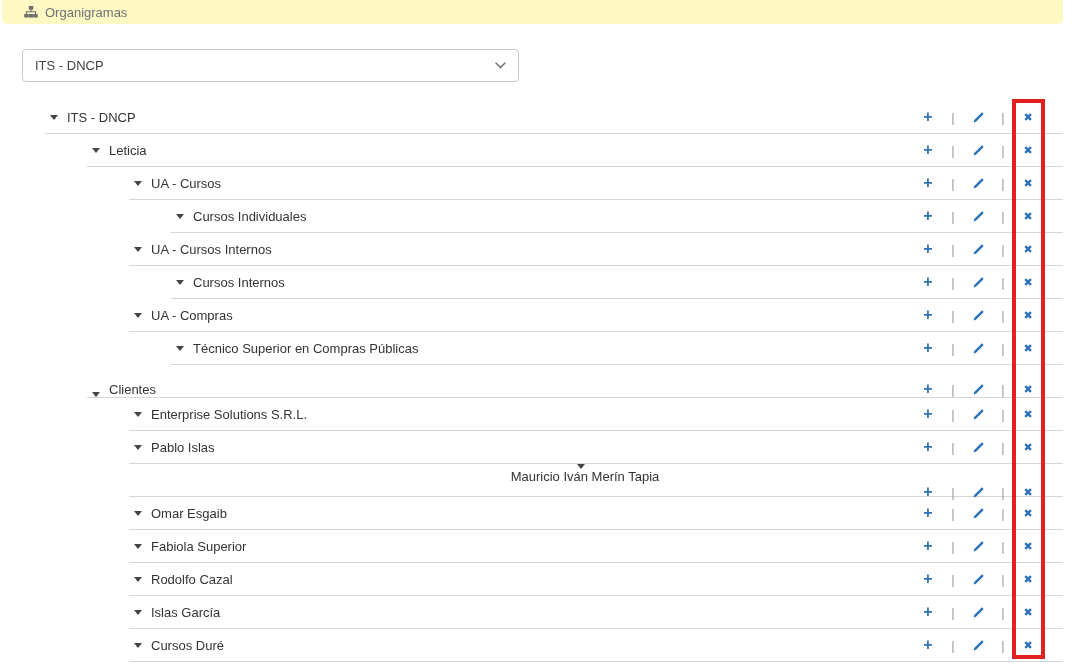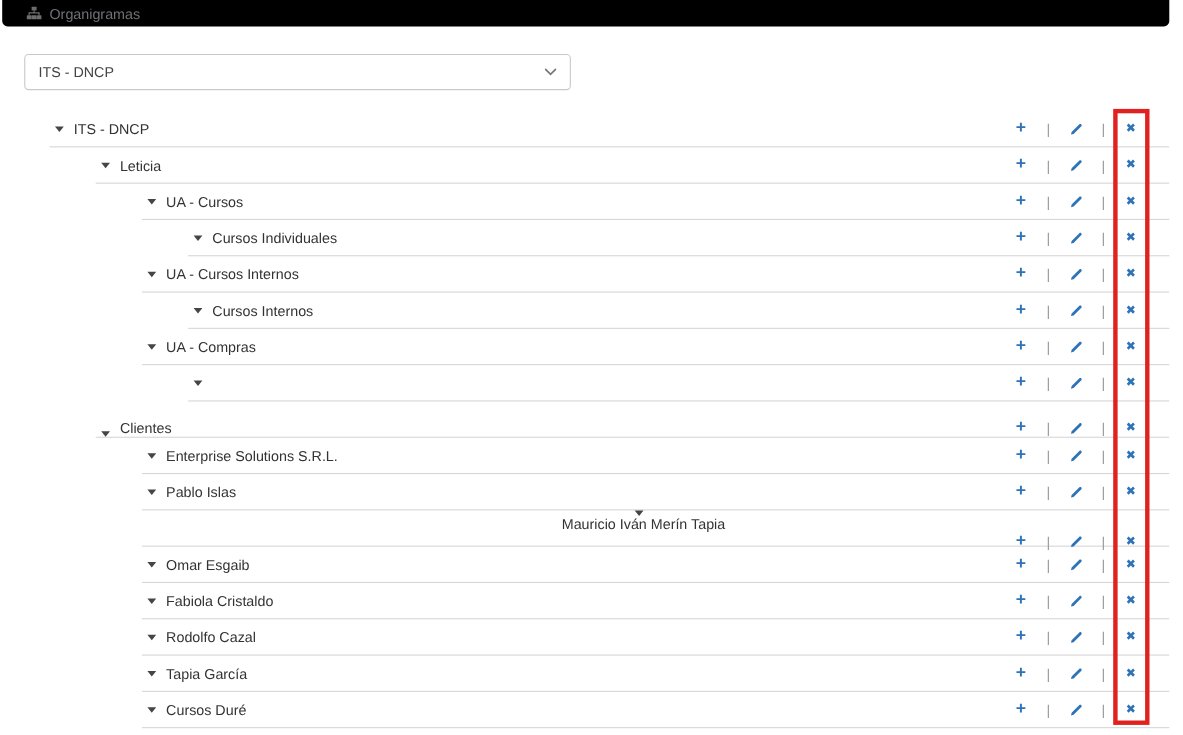--- a/index.html
+++ b/index.html
@@ -1,20 +1,20 @@
 <!DOCTYPE html>
 <html><head>
 <meta charset="utf-8">
 <style>
   html,body{margin:0;padding:0;background:#fff;width:1075px;height:668px;overflow:hidden;
     font-family:"Liberation Sans","DejaVu Sans",sans-serif;-webkit-font-smoothing:antialiased;}
   .page{position:relative;width:1075px;height:668px;background:#fff;}
 
   
-  .header-bar{position:absolute;left:2px;top:0;width:1061px;height:24px;background:#000000;
+  .header-bar{position:absolute;left:2px;top:0;width:1061px;height:24px;background:#fef9c3;
     border-radius:0 0 5px 5px;display:flex;align-items:center;padding-left:22px;box-sizing:border-box;}
   .header-bar .h-icon{display:inline-flex;margin-right:7px;color:#6d6d6d;}
   .header-bar .h-title{font-size:13px;color:#6e7276;}
 
   
   .select-box{position:absolute;left:22px;top:49px;width:497px;height:33px;border:1px solid #c9c9c9;
     border-radius:4px;background:#fff;display:flex;align-items:center;box-sizing:border-box;
     padding:0 12px;cursor:pointer;}
   .select-box .sel-value{font-size:13px;color:#444;flex:1;}
   .select-box .sel-chevron{display:inline-flex;color:#777;}
@@ -176,20 +176,21 @@
             <path d="M2 14 L2.7 11.1 L11.4 2.4 C11.95 1.85 12.85 1.85 13.4 2.4 L13.6 2.6 C14.15 3.15 14.15 4.05 13.6 4.6 L4.9 13.3 Z" fill="#2e73b8"></path>
           </svg>
         </span>
         <span class="sep">|</span>
         <span class="act close">✖</span>
       </span>
     </div>
 
     <div class="tree-row" style="margin-left: 171px;">
       <span class="caret"></span>
+      <span class="label">Técnico Superior en Compras Públicas</span>
       <span class="actions">
         <span class="act plus">+</span>
         <span class="sep">|</span>
         <span class="act pencil">
           <svg width="13" height="13" viewBox="0 0 16 16">
             <path d="M2 14 L2.7 11.1 L11.4 2.4 C11.95 1.85 12.85 1.85 13.4 2.4 L13.6 2.6 C14.15 3.15 14.15 4.05 13.6 4.6 L4.9 13.3 Z" fill="#2e73b8"></path>
           </svg>
         </span>
         <span class="sep">|</span>
         <span class="act close">✖</span>
@@ -271,21 +272,21 @@
             <path d="M2 14 L2.7 11.1 L11.4 2.4 C11.95 1.85 12.85 1.85 13.4 2.4 L13.6 2.6 C14.15 3.15 14.15 4.05 13.6 4.6 L4.9 13.3 Z" fill="#2e73b8"></path>
           </svg>
         </span>
         <span class="sep">|</span>
         <span class="act close">✖</span>
       </span>
     </div>
 
     <div class="tree-row" style="margin-left: 129px;">
       <span class="caret"></span>
-      <span class="label">Fabiola Cristaldo</span>
+      <span class="label">Fabiola Superior</span>
       <span class="actions">
         <span class="act plus">+</span>
         <span class="sep">|</span>
         <span class="act pencil">
           <svg width="13" height="13" viewBox="0 0 16 16">
             <path d="M2 14 L2.7 11.1 L11.4 2.4 C11.95 1.85 12.85 1.85 13.4 2.4 L13.6 2.6 C14.15 3.15 14.15 4.05 13.6 4.6 L4.9 13.3 Z" fill="#2e73b8"></path>
           </svg>
         </span>
         <span class="sep">|</span>
         <span class="act close">✖</span>
@@ -303,21 +304,21 @@
             <path d="M2 14 L2.7 11.1 L11.4 2.4 C11.95 1.85 12.85 1.85 13.4 2.4 L13.6 2.6 C14.15 3.15 14.15 4.05 13.6 4.6 L4.9 13.3 Z" fill="#2e73b8"></path>
           </svg>
         </span>
         <span class="sep">|</span>
         <span class="act close">✖</span>
       </span>
     </div>
 
     <div class="tree-row" style="margin-left: 129px;">
       <span class="caret"></span>
-      <span class="label">Tapia García</span>
+      <span class="label">Islas García</span>
       <span class="actions">
         <span class="act plus">+</span>
         <span class="sep">|</span>
         <span class="act pencil">
           <svg width="13" height="13" viewBox="0 0 16 16">
             <path d="M2 14 L2.7 11.1 L11.4 2.4 C11.95 1.85 12.85 1.85 13.4 2.4 L13.6 2.6 C14.15 3.15 14.15 4.05 13.6 4.6 L4.9 13.3 Z" fill="#2e73b8"></path>
           </svg>
         </span>
         <span class="sep">|</span>
         <span class="act close">✖</span>

